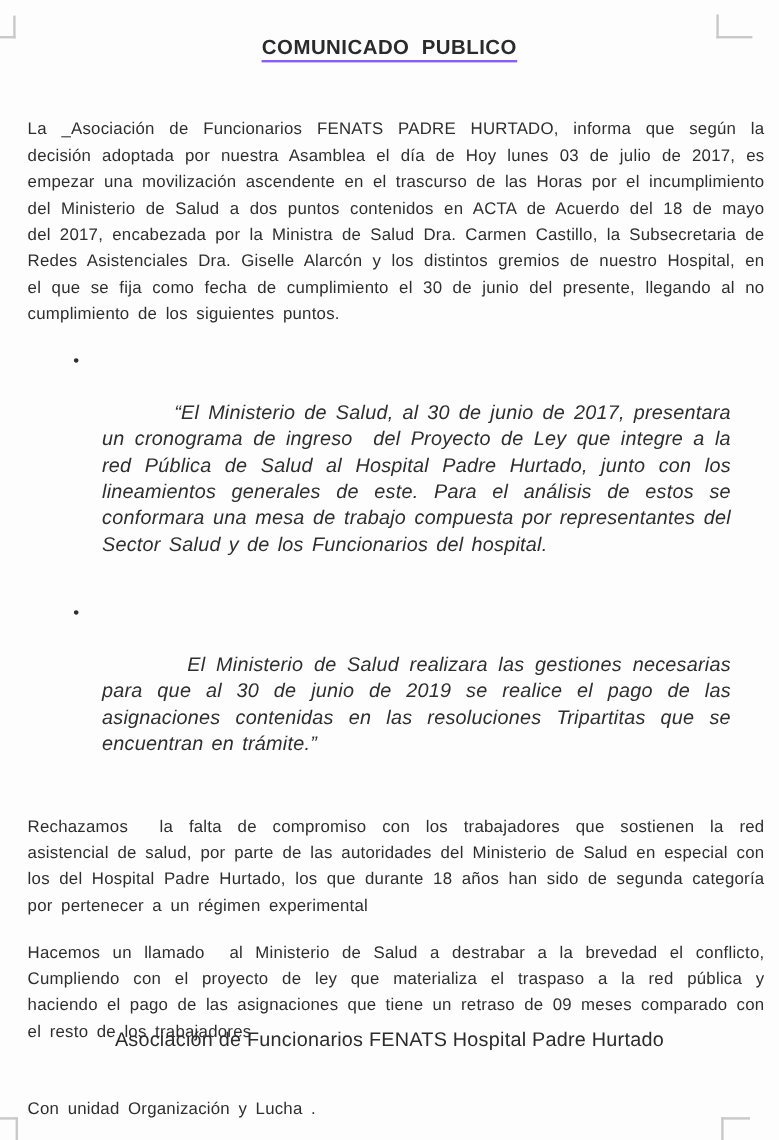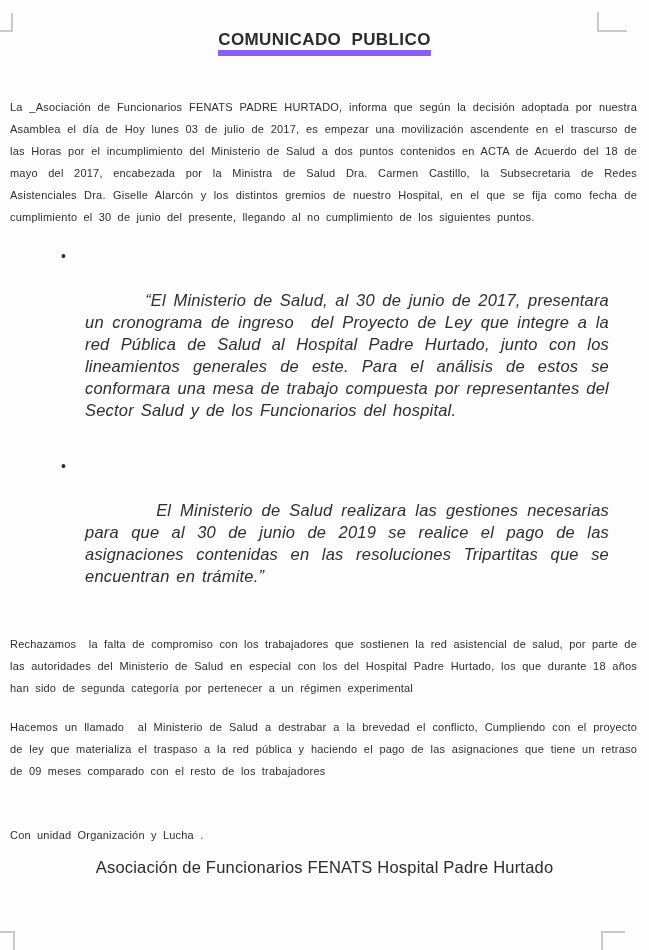--- a/index.html
+++ b/index.html
@@ -28,33 +28,33 @@
   .title {
     margin: 30px 0 0 0;
     text-align: center;
     font-size: 17px;
     font-weight: bold;
     letter-spacing: 0.4px;
     white-space: pre-wrap;
     color: #2b2b2b;
   }
   .title .underlined {
-    border-bottom: 6px solid #8b5cf6;
+    border-bottom: 2px solid #8b5cf6;
     padding-bottom: 1px;
   }
 
   .content {
     position: absolute;
     top: 96px;
     left: 10px;
     right: 12px;
   }
   .para {
-    margin: 0 0 17px 0;
-    font-size: 11px;
+    margin: 0 0 17px 13px;
+    font-size: 14px;
     line-height: 22px;
     text-align: justify;
     white-space: pre-wrap;
     word-spacing: 3px;
     letter-spacing: 0.2px;
   }
   .points {
     margin: 0 0 24px 0;
     padding: 0 28px 0 75px;
   }

